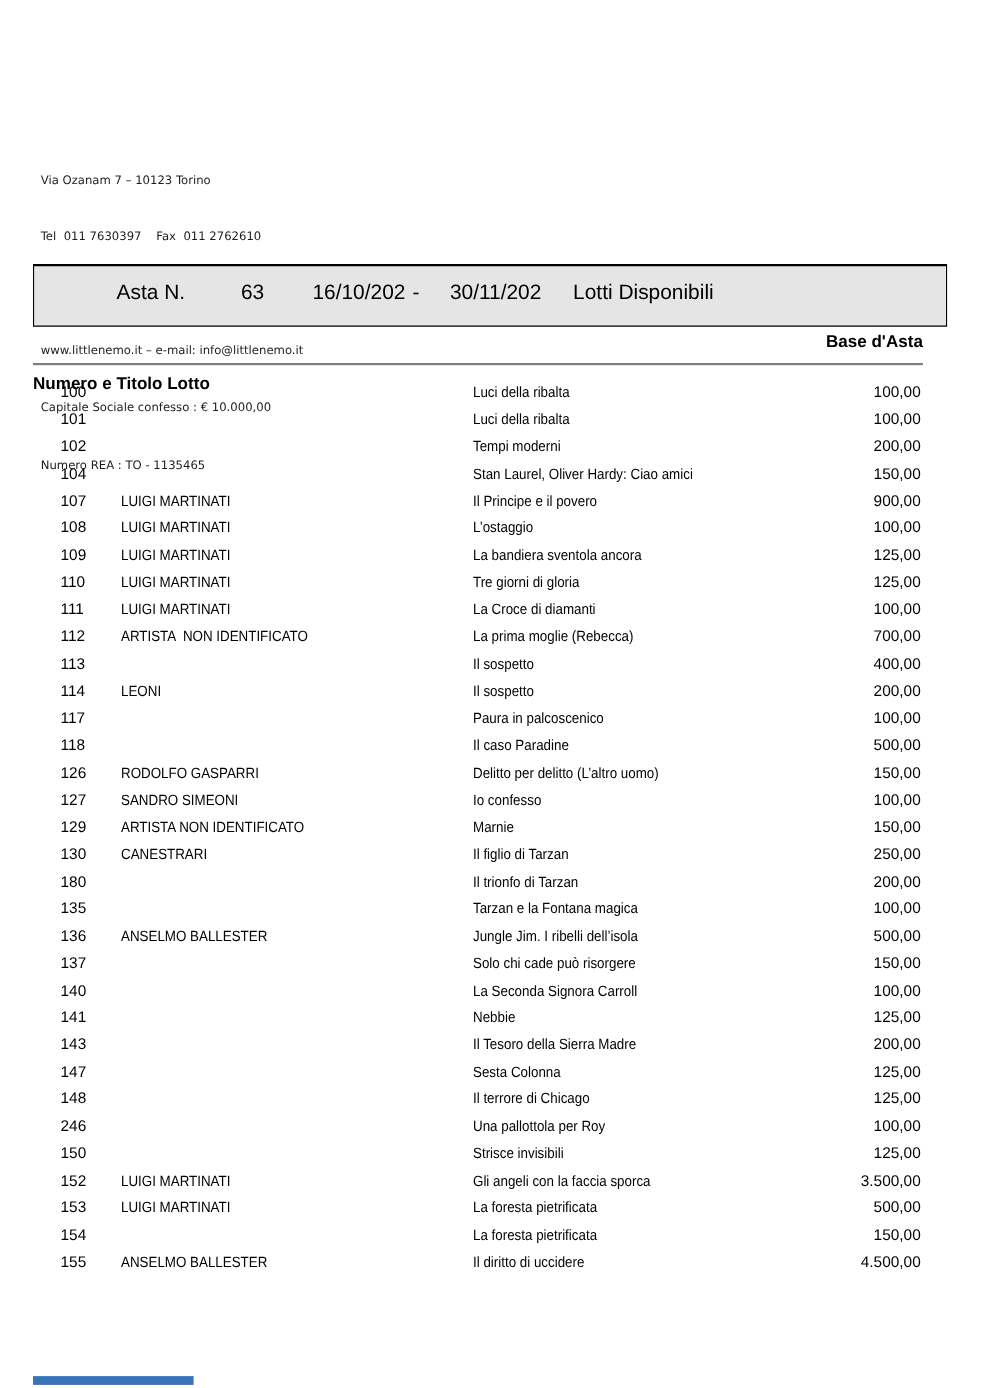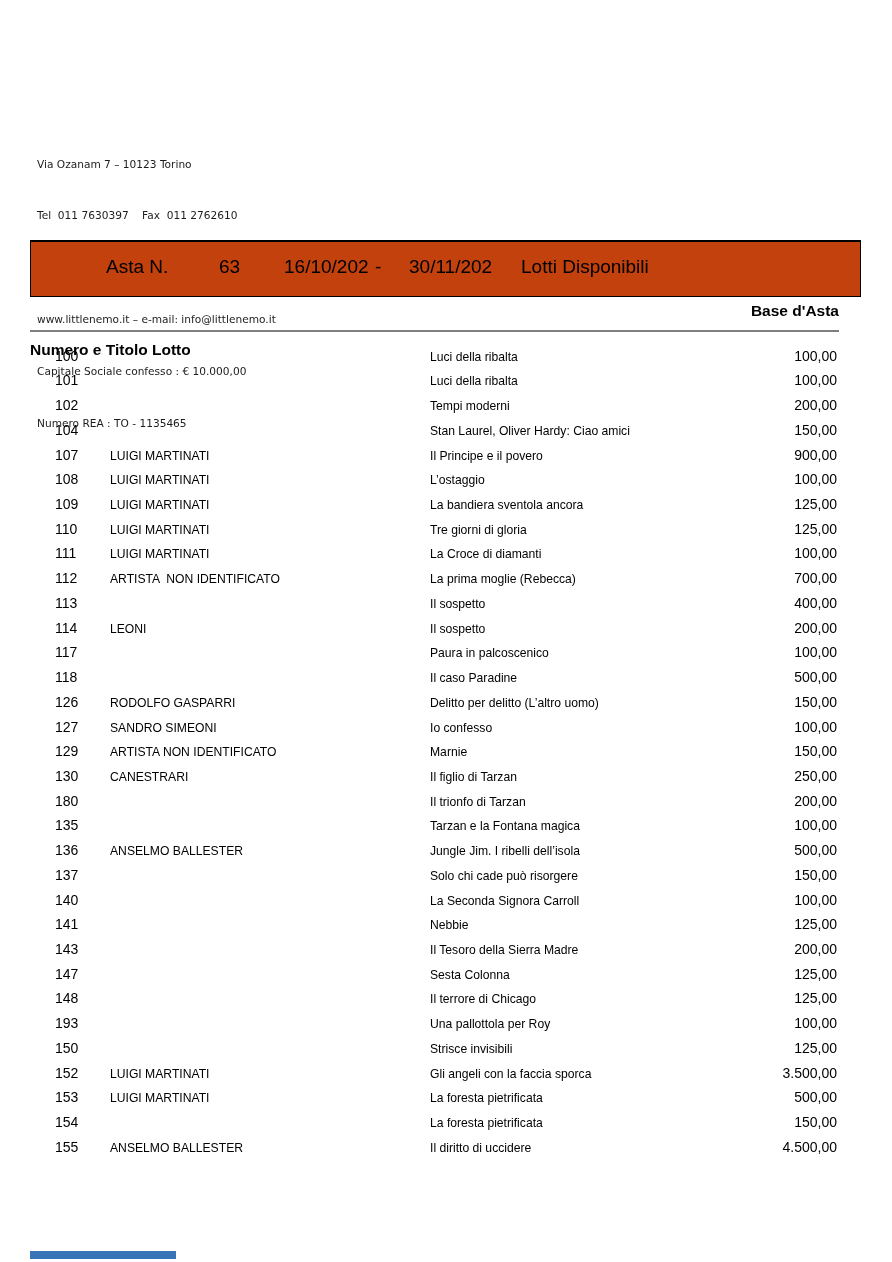--- a/index.html
+++ b/index.html
@@ -32,21 +32,21 @@
   
   .contact {
     position:absolute; left:37px; top:121px;
     font-family:"DejaVu Sans", sans-serif; font-size:10.6px; line-height:17.3px;
     color:#1c1c1c; white-space:pre;
   }
 
   
   .auction-box {
     position:absolute; left:30px; top:240px; width:829px; height:54px;
-    border:1px solid #000; border-top-width:2px; background:#c2410c;
+    border:1px solid #000; border-top-width:2px; background:#e5e5e5;
   }
   .auction-box span { position:absolute; top:14px; font-size:19px; white-space:nowrap; }
   .ab-label  { left:75px;  }
   .ab-number { left:188px; }
   .ab-from   { left:253px; max-width:94px; overflow:hidden; display:inline-block; }
   .ab-sep    { left:344px; }
   .ab-to     { left:378px; max-width:96px; overflow:hidden; display:inline-block; }
   .ab-status { left:490px; }
 
   
@@ -280,21 +280,21 @@
     </div>
 
     <div class="lot-row">
       <div class="c-num">148</div>
       <div class="c-auth"></div>
       <div class="c-title">Il terrore di Chicago</div>
       <div class="c-price">125,00</div>
     </div>
 
     <div class="lot-row">
-      <div class="c-num">193</div>
+      <div class="c-num">246</div>
       <div class="c-auth"></div>
       <div class="c-title">Una pallottola per Roy</div>
       <div class="c-price">100,00</div>
     </div>
 
     <div class="lot-row">
       <div class="c-num">150</div>
       <div class="c-auth"></div>
       <div class="c-title">Strisce invisibili</div>
       <div class="c-price">125,00</div>

